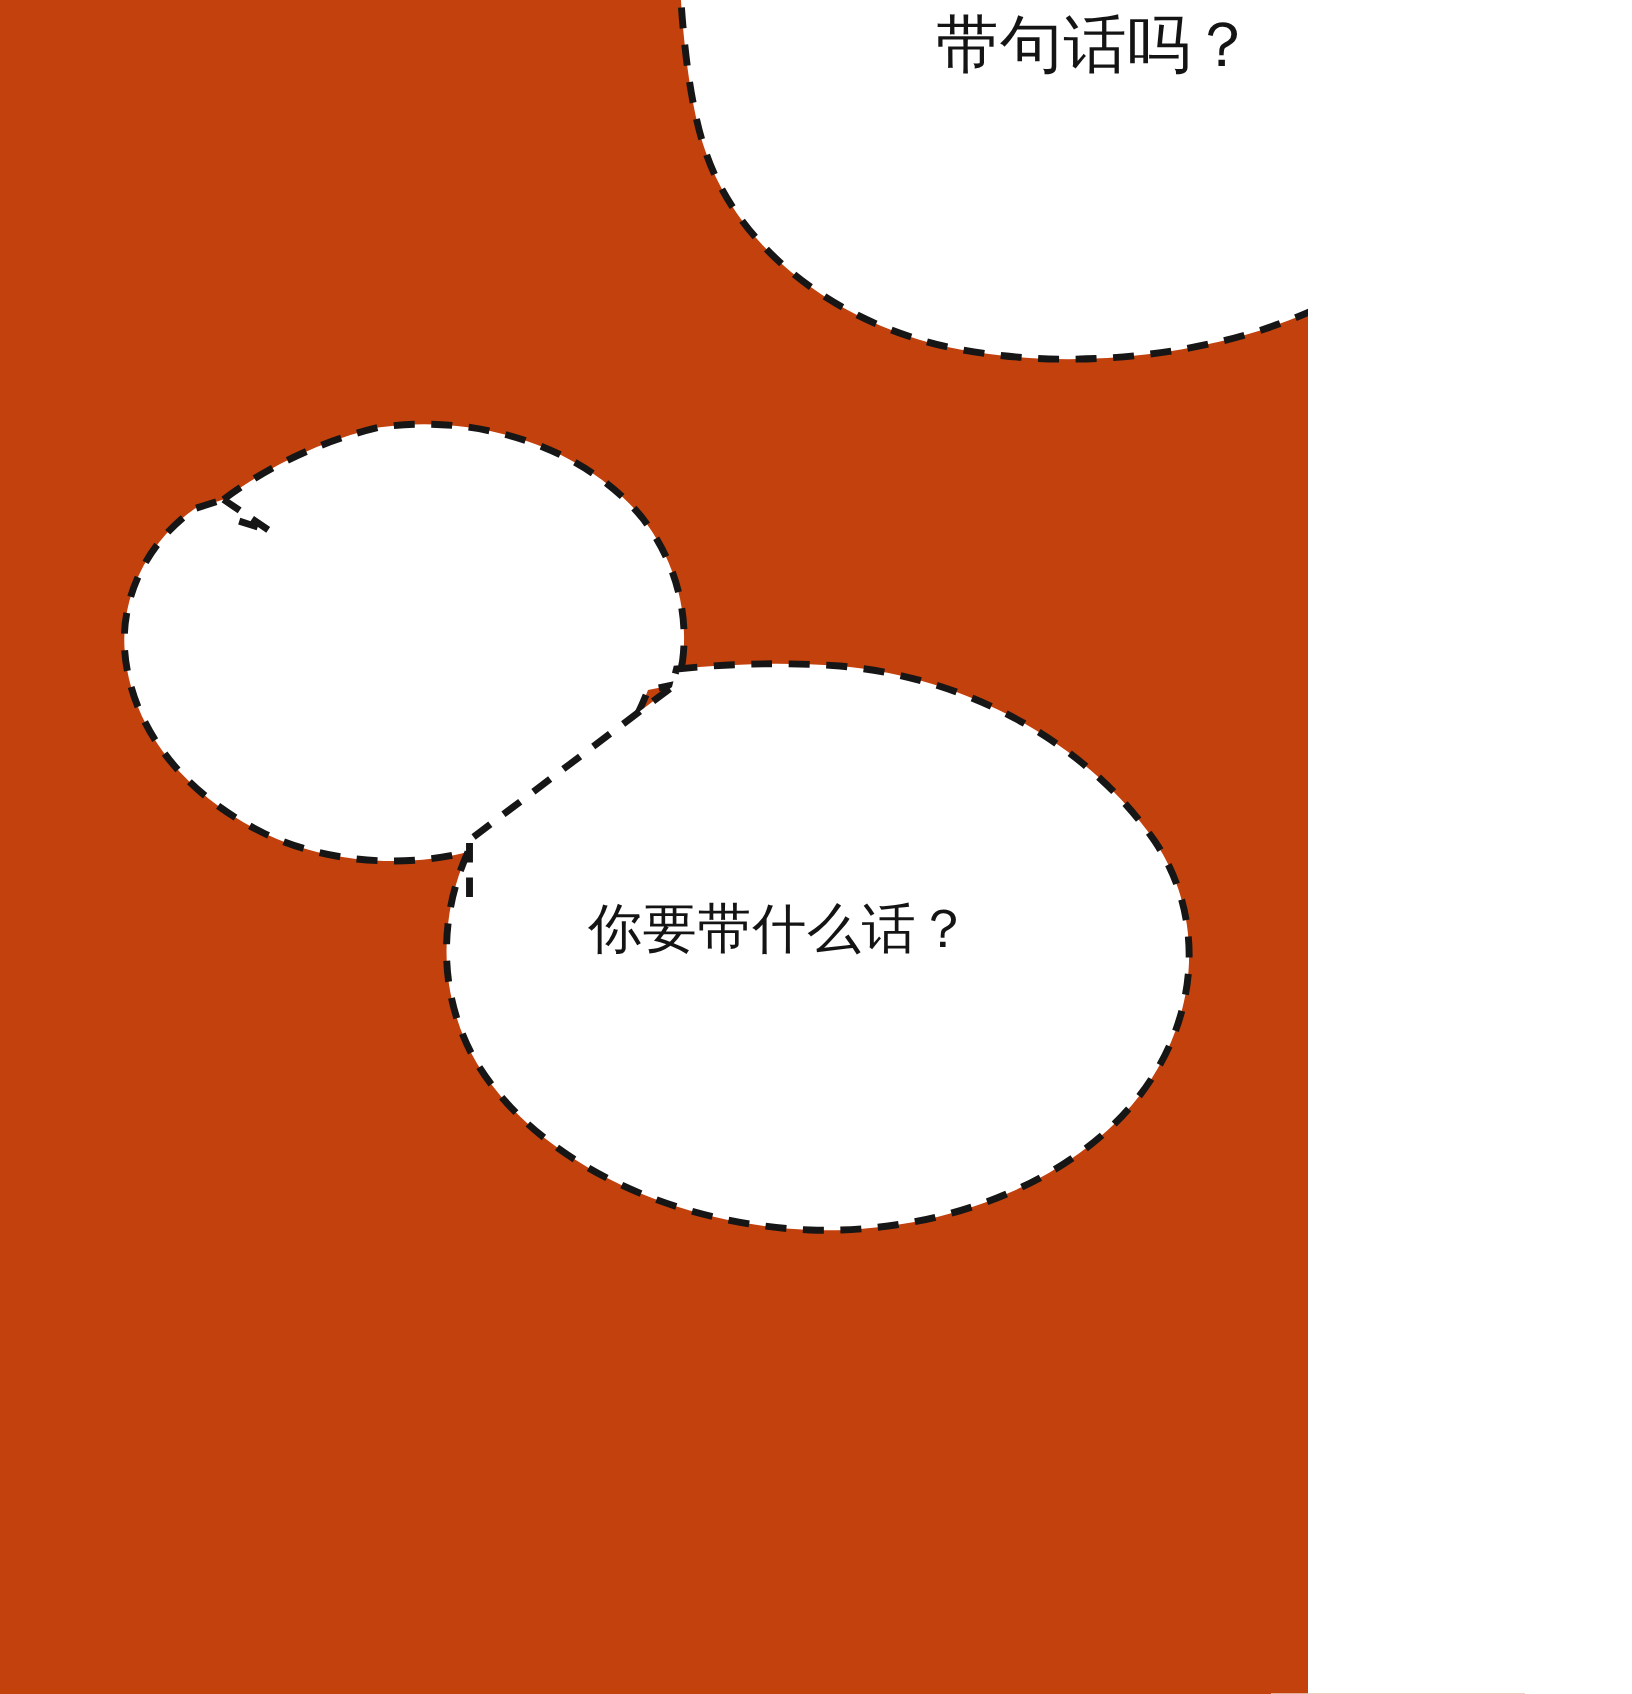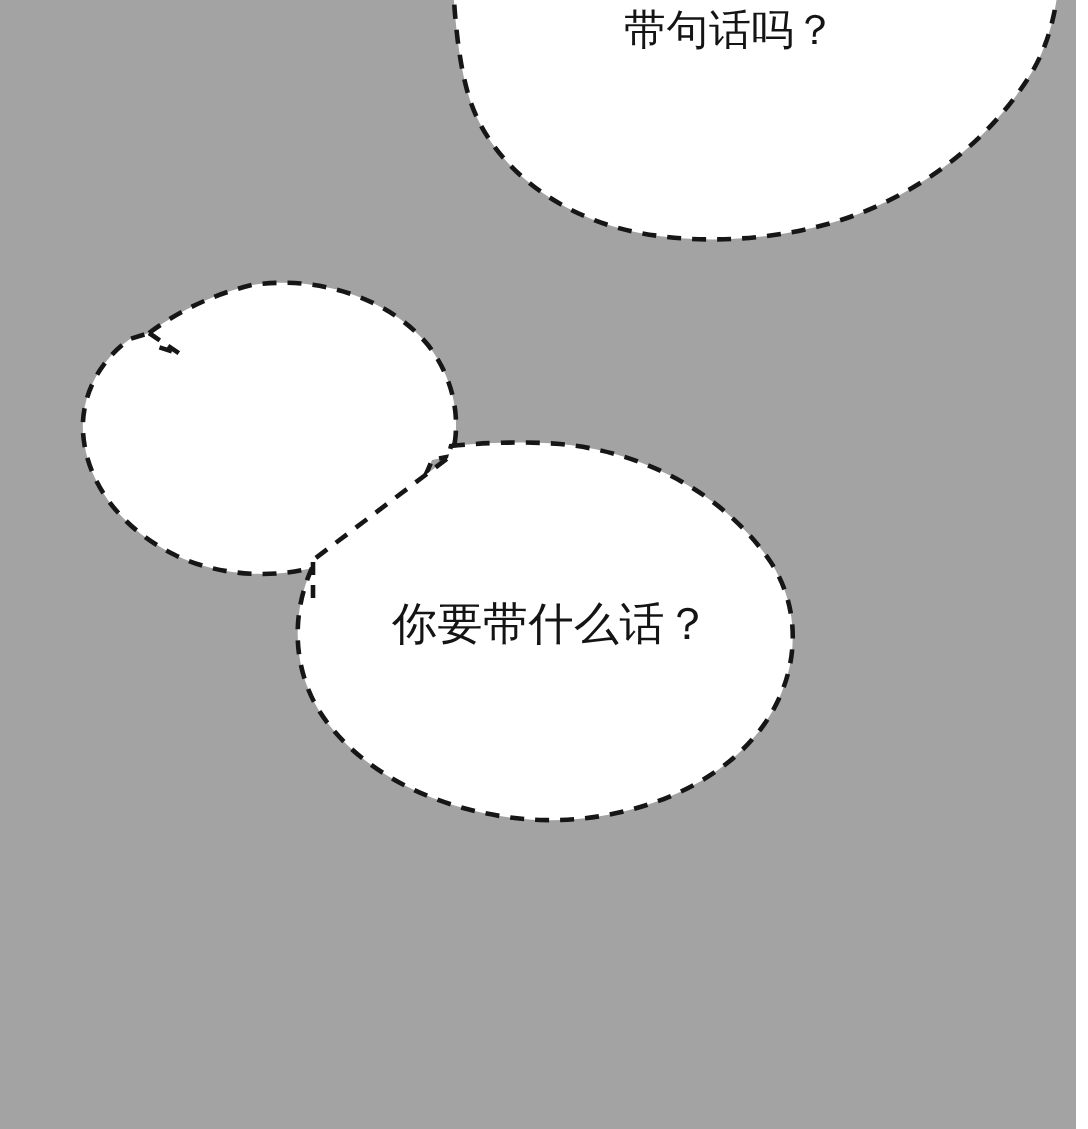--- a/index.html
+++ b/index.html
@@ -6,23 +6,23 @@
   html, body {
     margin: 0;
     padding: 0;
     background: #ffffff;
   }
   body {
     font-family: "Liberation Sans", "DejaVu Sans", sans-serif;
   }
   #panel {
     position: relative;
-    width: 1076px;
+    width: 872px;
     height: 1129px;
-    background: #a3a3a3;
+    background: #c2410c;
     overflow: hidden;
   }
   #bubble-layer {
     position: absolute;
     top: 0;
     left: 0;
     width: 1088px;
     height: 1129px;
     pointer-events: none;
   }
@@ -55,21 +55,21 @@
     font-size: 42px;
   }
   #text-bubble-2 {
     left: 166px;
     top: 399px;
     font-size: 40px;
   }
   #text-bubble-3 {
     left: 392px;
     top: 596px;
-    font-size: 45px;
+    font-size: 36px;
   }
 </style>
 </head>
 <body>
 
 <div id="panel">
 
   <svg id="bubble-layer" viewBox="0 0 1088 1129" width="1088" height="1129" xmlns="http://www.w3.org/2000/svg" aria-hidden="true">
 
     <g>

